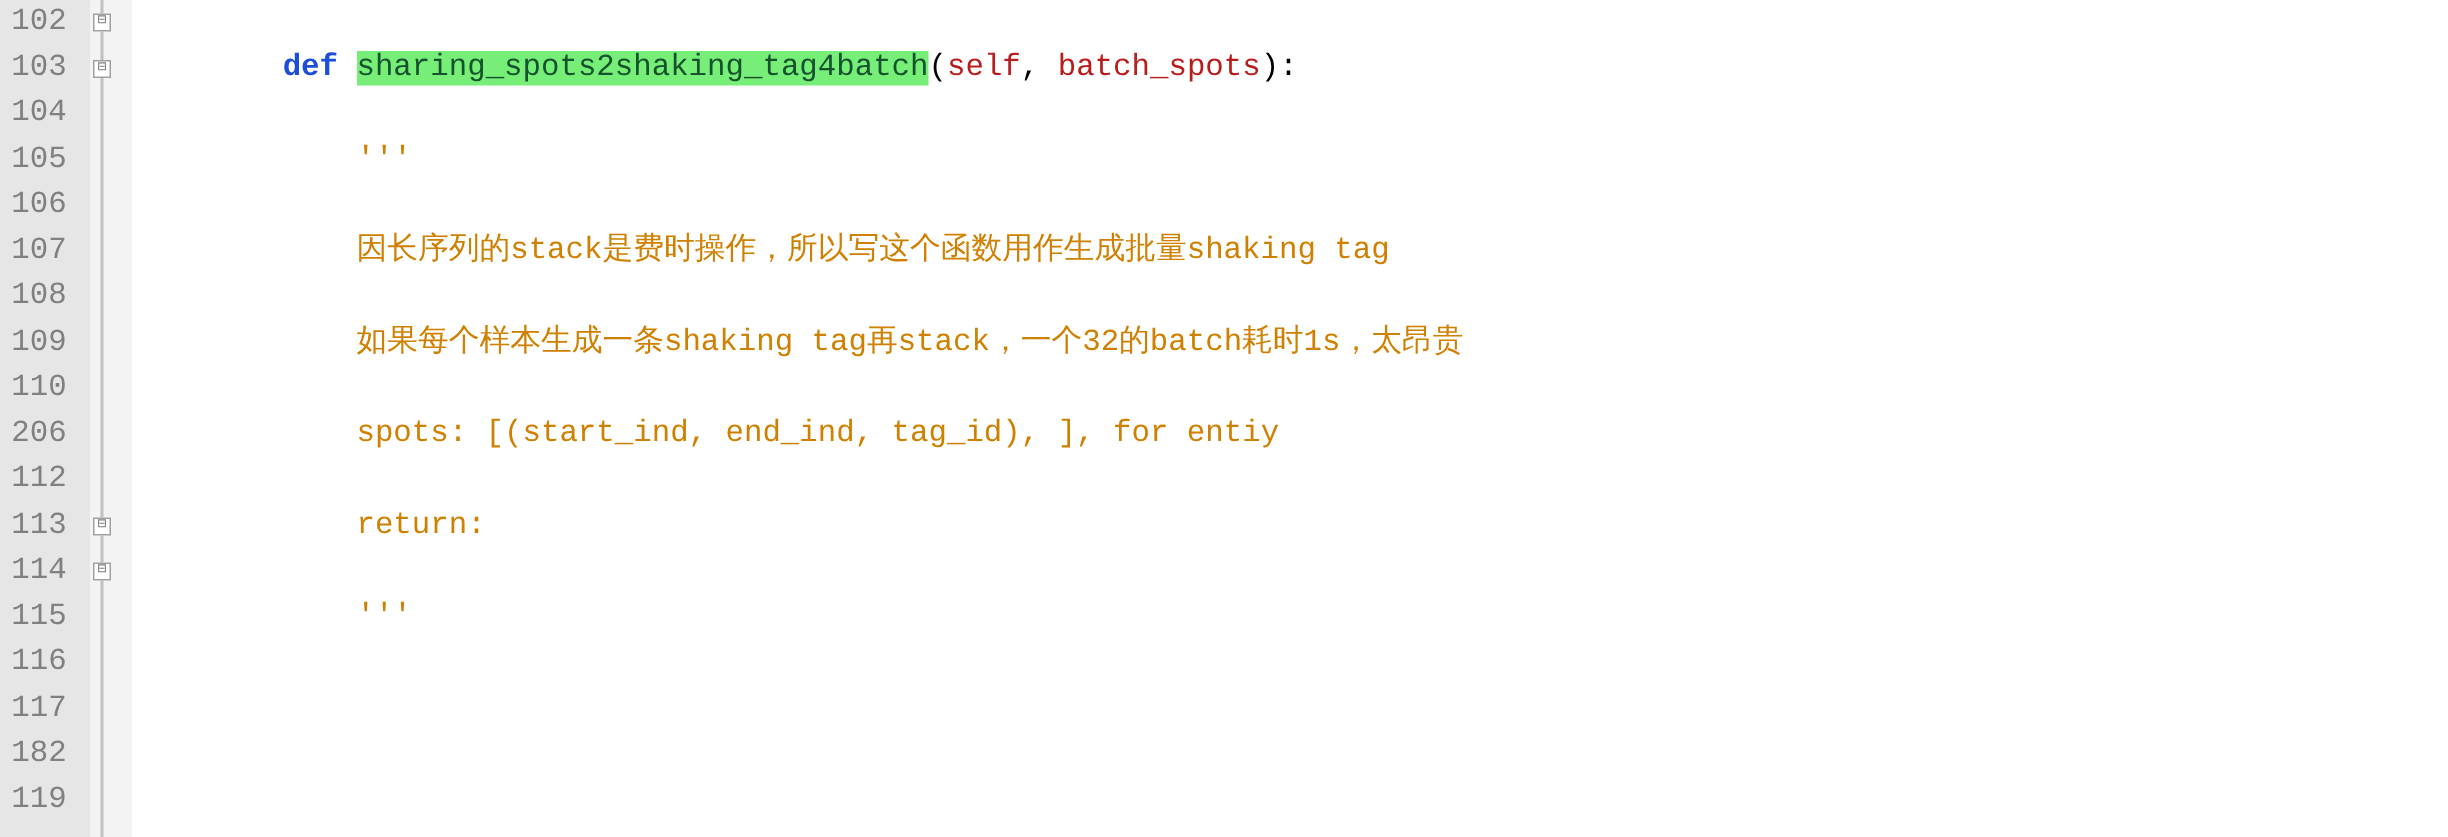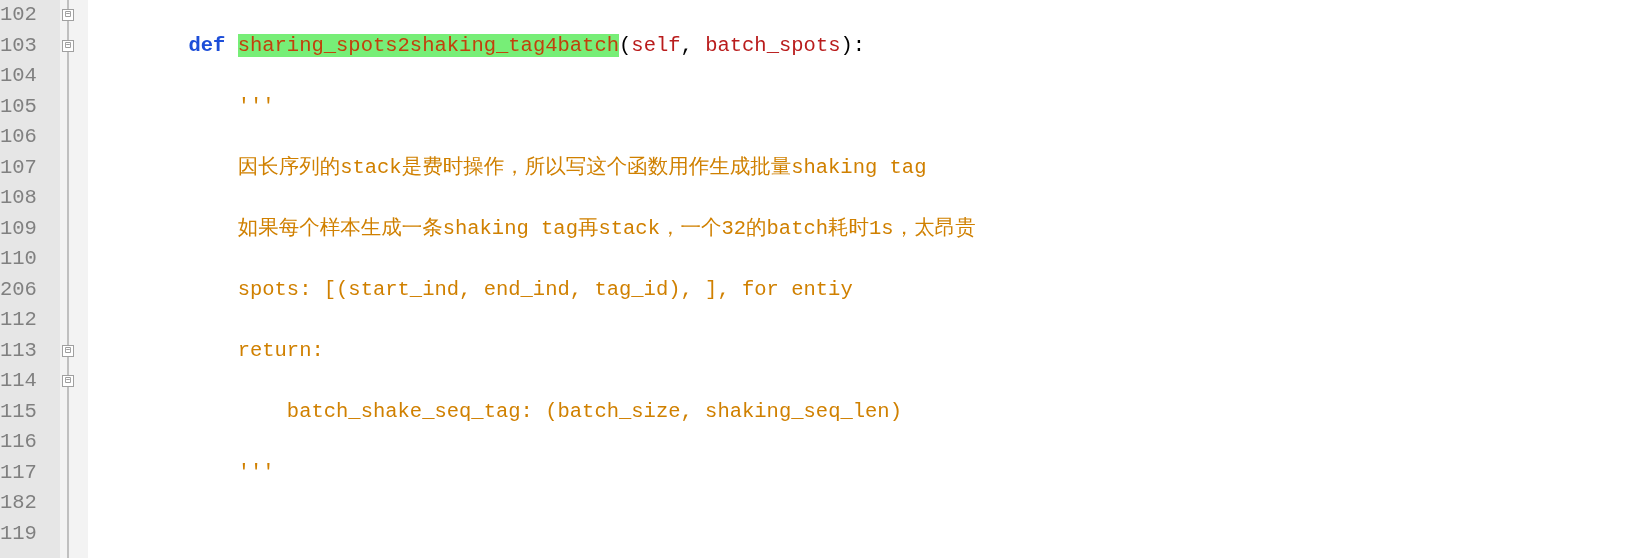--- a/index.html
+++ b/index.html
@@ -1,29 +1,29 @@
 <!DOCTYPE html>
 <html><head>
 <meta charset="utf-8">
 <style>
   * { margin: 0; padding: 0; box-sizing: border-box; }
   body { width: 1632px; height: 558px; font-family: Consolas, 'Courier New', monospace; font-size: 20.5px; background: #fff; overflow: hidden; }
   .editor { display: flex; width: 100%; height: 100%; }
-  .gutter { background: #e6e6e6; color: #808080; text-align: left; padding-right: 8px; width: 60px; flex-shrink: 0; line-height: 30.5px; user-select: none; }
+  .gutter { background: #e6e6e6; color: #808080; text-align: center; padding-right: 8px; width: 60px; flex-shrink: 0; line-height: 30.5px; user-select: none; }
   .fold-strip { background: #f3f3f3; width: 28px; flex-shrink: 0; line-height: 30.5px; position: relative; }
   .fold-mark { position: absolute; left: 2px; width: 12px; height: 12px; border: 1px solid #a0a0a0; background: #fff; font-size: 10px; text-align: center; line-height: 9px; color: #808080; }
   .fold-line { position: absolute; left: 7px; width: 2px; background: #c0c0c0; top: 0; bottom: 0; }
   .code-area { flex: 1; background: #fff; line-height: 30.5px; white-space: pre; overflow: hidden; padding-left: 2px; }
   .ln { height: 30.5px; }
   .fold-row { height: 30.5px; position: relative; }
   .kw { color: #1d4ed8; font-weight: bold; }
   .nm { color: #b91c1c; }
   .pn { color: #000000; }
   .st { color: #d08000; }
-  .hl { background: #77ee77; color: #c2410c; }
+  .hl { background: #77ee77; color: #14532d; }
 </style>
 </head>
 <body>
 
 <div class="editor">
   <div class="gutter">
     <div class="ln">102</div>
     <div class="ln">103</div>
     <div class="ln">104</div>
     <div class="ln">105</div>
@@ -73,21 +73,20 @@
     <div class="fold-row"></div>
   </div>
 
   <div class="code-area">
 <div class="ln"><span>        </span><span class="kw">def</span><span> </span><span class="hl">sharing_spots2shaking_tag4batch</span><span class="pn">(</span><span class="nm">self</span><span class="pn">,</span><span class="nm"> batch_spots</span><span class="pn">)</span><span class="pn">:</span></div>
 <div class="ln"><span>            </span><span class="st">'''</span></div>
 <div class="ln"><span>            </span><span class="st">因长序列的stack是费时操作，所以写这个函数用作生成批量shaking tag</span></div>
 <div class="ln"><span>            </span><span class="st">如果每个样本生成一条shaking tag再stack，一个32的batch耗时1s，太昂贵</span></div>
 <div class="ln"><span>            </span><span class="st">spots: [(start_ind, end_ind, tag_id), ], for entiy</span></div>
 <div class="ln"><span>            </span><span class="st">return: </span></div>
-<div class="ln"><span>                </span><span class="st">batch_shake_seq_tag: (batch_size, shaking_seq_len)</span></div>
 <div class="ln"><span>            </span><span class="st">'''</span></div>
 
 
 
 
 
 
 
 
 

